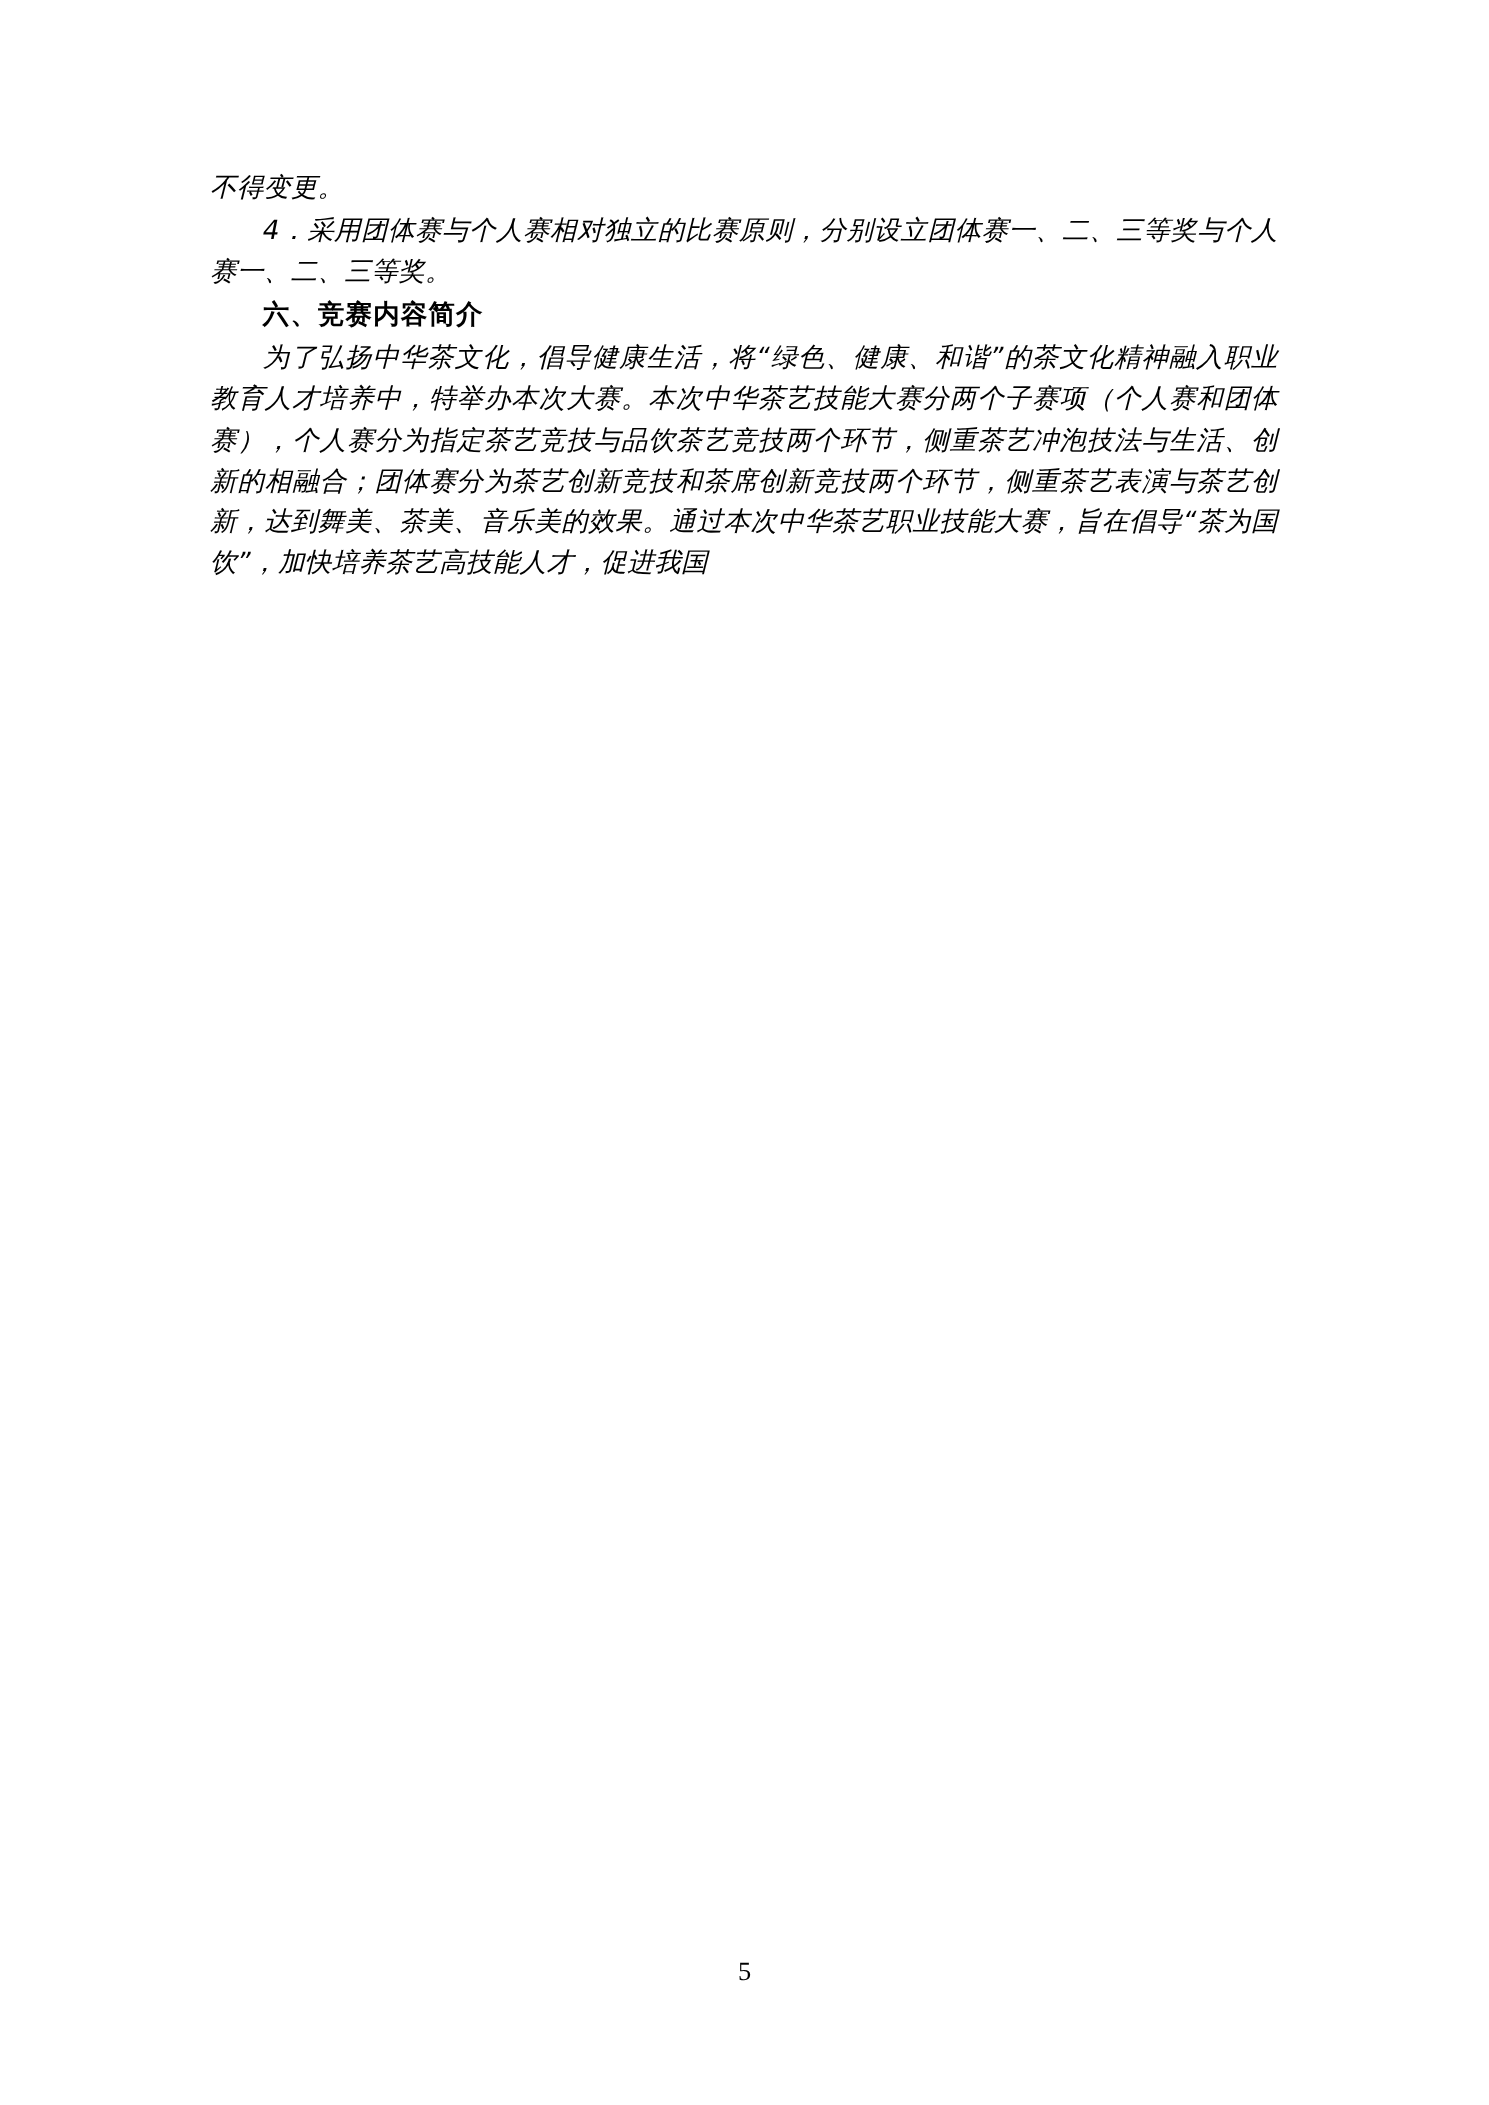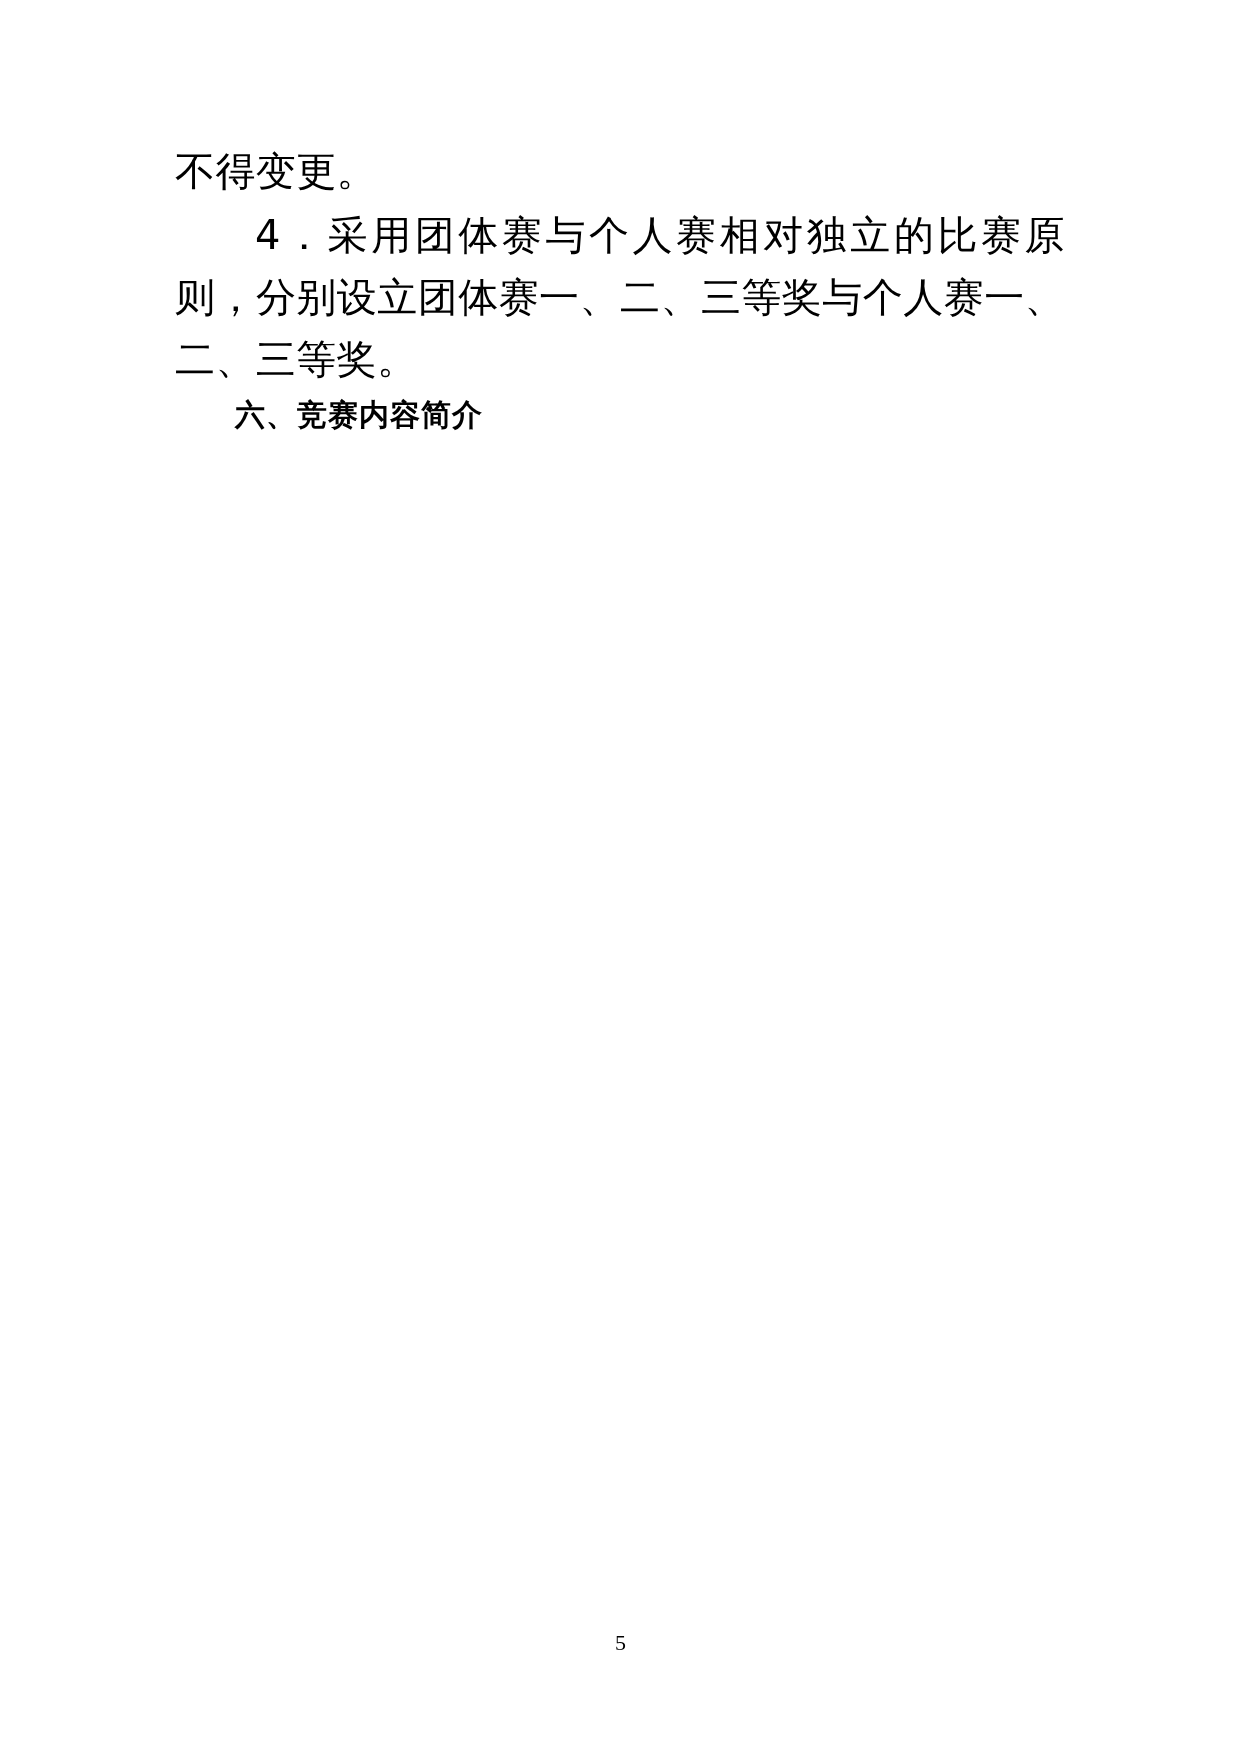--- a/index.html
+++ b/index.html
@@ -22,36 +22,37 @@
     width: 1241px;
     height: 1754px;
     box-sizing: border-box;
     padding: 140px 175px 60px 175px;
   }
   .doc-body {
     width: 890px;
   }
   p.para {
     margin: 0 0 2px 0;
-    font-size: 40px;
+    font-size: 22px;
     line-height: 1.55;
     text-align: justify;
     text-justify: inter-ideograph;
     letter-spacing: 0.4px;
     word-break: break-all;
+    font-style: italic;
   }
   p.cont {
     text-indent: 0;
   }
   p.indent2 {
     text-indent: 2em;
   }
   p.heading {
     margin: 0 0 2px 0;
-    font-size: 30px;
+    font-size: 22px;
     line-height: 1.55;
     font-weight: bold;
     text-indent: 2em;
     letter-spacing: 1px;
   }
   .page-number {
     position: absolute;
     left: 0;
     right: 0;
     bottom: 98px;
@@ -62,15 +63,16 @@
   }
 </style>
 </head>
 <body>
 
 <div class="page">
   <div class="doc-body">
     <p class="para cont">不得变更。</p>
     <p class="para indent2">4．采用团体赛与个人赛相对独立的比赛原则，分别设立团体赛一、二、三等奖与个人赛一、二、三等奖。</p>
     <p class="heading">六、竞赛内容简介</p>
+    <p class="para indent2">为了弘扬中华茶文化，倡导健康生活，将“绿色、健康、和谐”的茶文化精神融入职业教育人才培养中，特举办本次大赛。本次中华茶艺技能大赛分两个子赛项（个人赛和团体赛），个人赛分为指定茶艺竞技与品饮茶艺竞技两个环节，侧重茶艺冲泡技法与生活、创新的相融合；团体赛分为茶艺创新竞技和茶席创新竞技两个环节，侧重茶艺表演与茶艺创新，达到舞美、茶美、音乐美的效果。通过本次中华茶艺职业技能大赛，旨在倡导“茶为国饮”，加快培养茶艺高技能人才，促进我国</p>
   </div>
   <div class="page-number">5</div>
 </div>
 
 </body></html>

